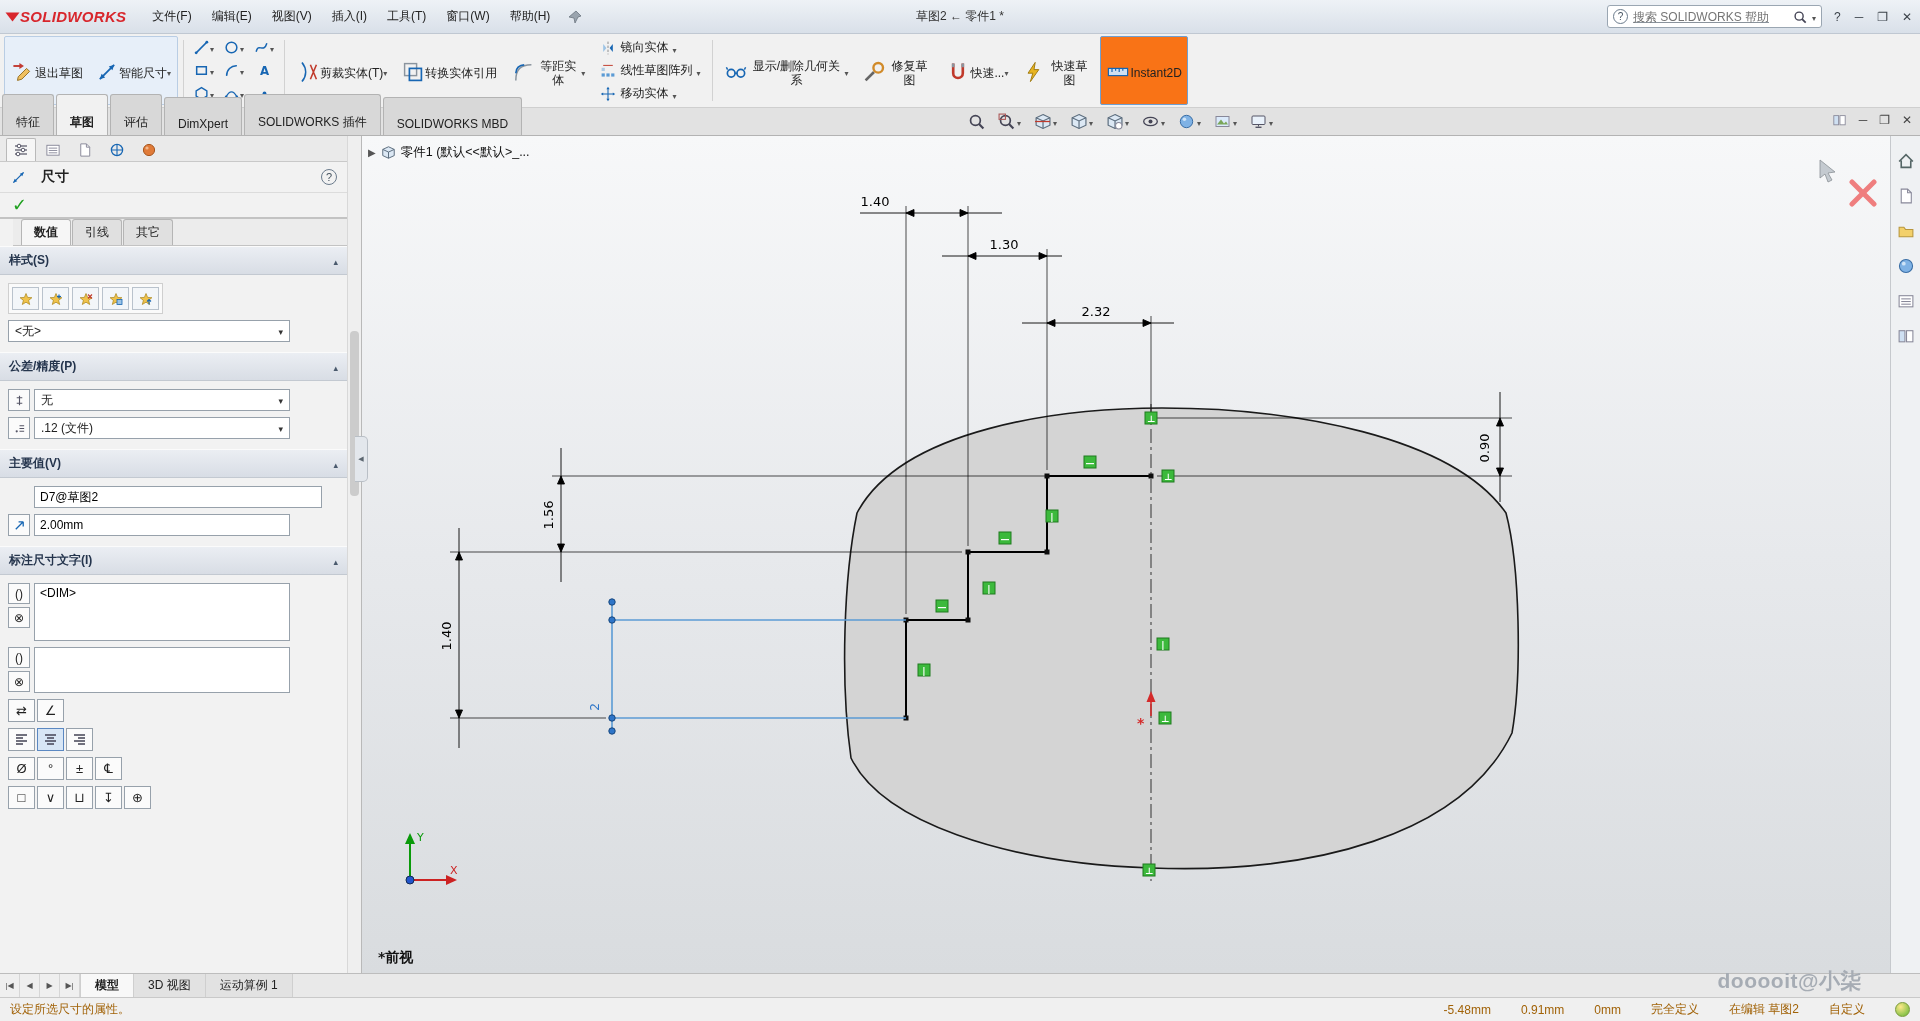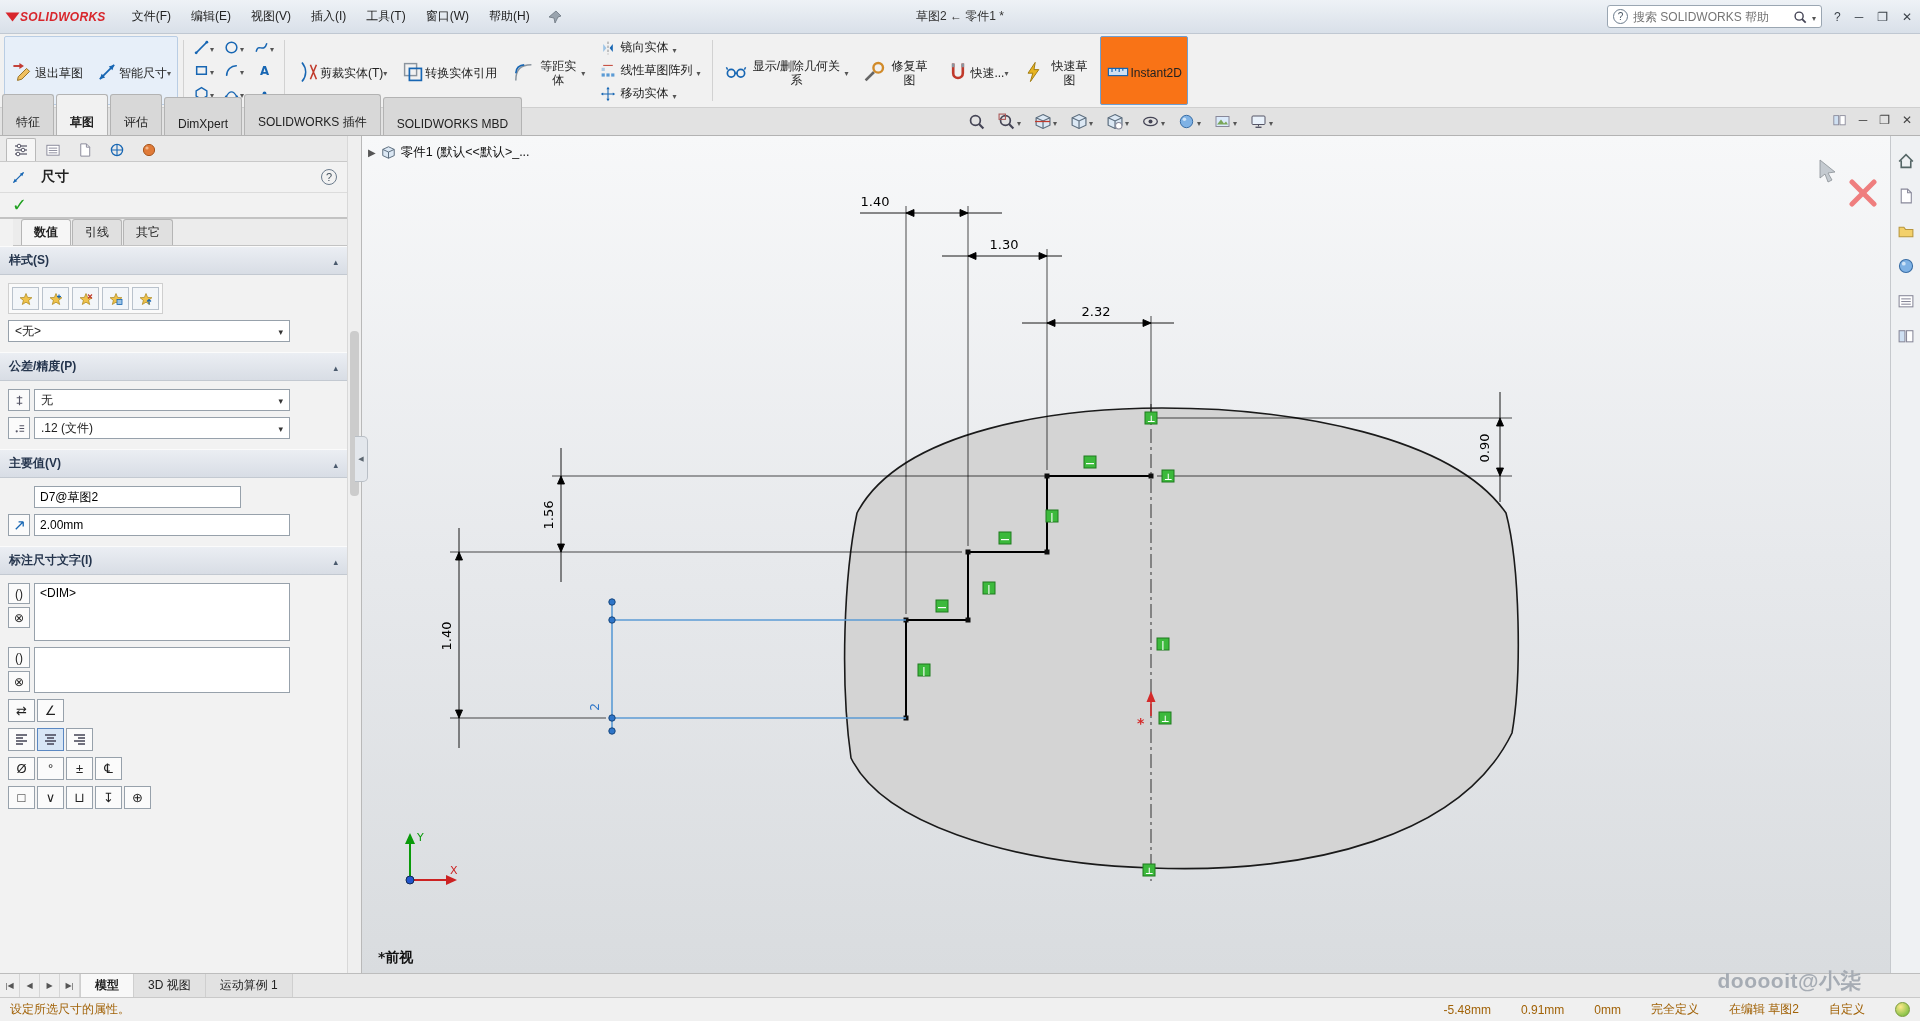--- a/index.html
+++ b/index.html
@@ -3,29 +3,29 @@
 <meta charset="utf-8">
 <style>
 *{margin:0;padding:0;box-sizing:border-box;font-family:"Liberation Sans","DejaVu Sans",sans-serif;}
 html,body{width:1920px;height:1021px;overflow:hidden;background:#f0f0f0;}
 .app{position:relative;width:1920px;height:1021px;font-size:12px;color:#222;}
 
 
 .titlebar{height:34px;background:linear-gradient(#eef2f6,#d9e0e9);border-bottom:1px solid #c0c8d2;display:flex;align-items:center;padding:0 8px;position:relative;}
 .logo{display:flex;align-items:center;gap:3px;margin-right:16px;}
 .logo .dsmark{width:0;height:0;border-left:9px solid #d8262c;border-top:7px solid transparent;border-bottom:7px solid transparent;transform:rotate(90deg);}
-.logo .sw{color:#d8262c;font-weight:bold;font-size:12px;letter-spacing:.3px;font-style:italic;}
+.logo .sw{color:#d8262c;font-weight:bold;font-size:15px;letter-spacing:.3px;font-style:italic;}
 .menus{display:flex;align-items:center;}
 .menus .mitem{padding:6px 10px;cursor:default;}
 .pinicon{margin-left:8px;}
 .doc-title{position:absolute;left:50%;transform:translateX(-50%);color:#333;white-space:nowrap;}
 .tb-right{margin-left:auto;display:flex;align-items:center;gap:12px;}
 .searchbox{width:215px;height:23px;background:#fff;border:1px solid #9aa6b2;border-radius:3px;display:flex;align-items:center;padding:0 5px;gap:5px;}
 .searchbox .qcirc{width:15px;height:15px;border:1px solid #6b7b8c;border-radius:50%;font-size:10px;display:flex;align-items:center;justify-content:center;color:#44525f;flex:none;}
-.searchbox input{border:none;outline:none;flex:1;font-size:12px;color:#8a939c;background:transparent;min-width:0;}
+.searchbox input{border:none;outline:none;flex:1;font-size:12px;color:#8a939c;background:transparent;min-width:0;text-decoration:underline;}
 .tbctl{display:flex;gap:14px;align-items:center;color:#3c434a;font-size:12px;}
 .tbctl span{cursor:default;}
 .cdown::after{content:"▾";font-size:8px;color:#555;line-height:1;}
 
 
 .ribbon{height:74px;background:#f1f1f1;border-bottom:1px solid #cfcfcf;display:flex;align-items:stretch;padding:2px 4px;gap:2px;}
 .vsep{width:1px;background:#d2d2d2;margin:4px 3px;flex:none;}
 .rbtn{display:flex;flex-direction:row;align-items:center;justify-content:flex-start;padding:4px 5px 1px;border:1px solid transparent;border-radius:2px;text-align:center;}
 .rbtn .lbl{margin-top:2px;line-height:1.2;font-size:12px;}
 .rbtn .narrow{max-width:46px;}
@@ -584,21 +584,21 @@
           </div>
         </div>
       </div>
 
       <div class="sec">
         <div class="sec-h">
             <span>主要值(V)</span>
             <span class="chev"></span>
           </div>
         <div class="sec-b">
-          <input class="txt indent" style="width: 207px;" value="D7@草图2">
+          <input class="txt indent" style="width: 288px;" value="D7@草图2">
           <div class="hrow">
             <span class="mini-btn">
                 <svg viewBox="0 0 14 14">
                   <path d="M3 11 L11 3 M11 3 h-5 M11 3 v5" fill="none" stroke="#1766b3" stroke-width="1.4"></path>
                 </svg>
               </span>
             <input class="txt" style="width: 256px;" value="2.00mm">
           </div>
         </div>
       </div>

